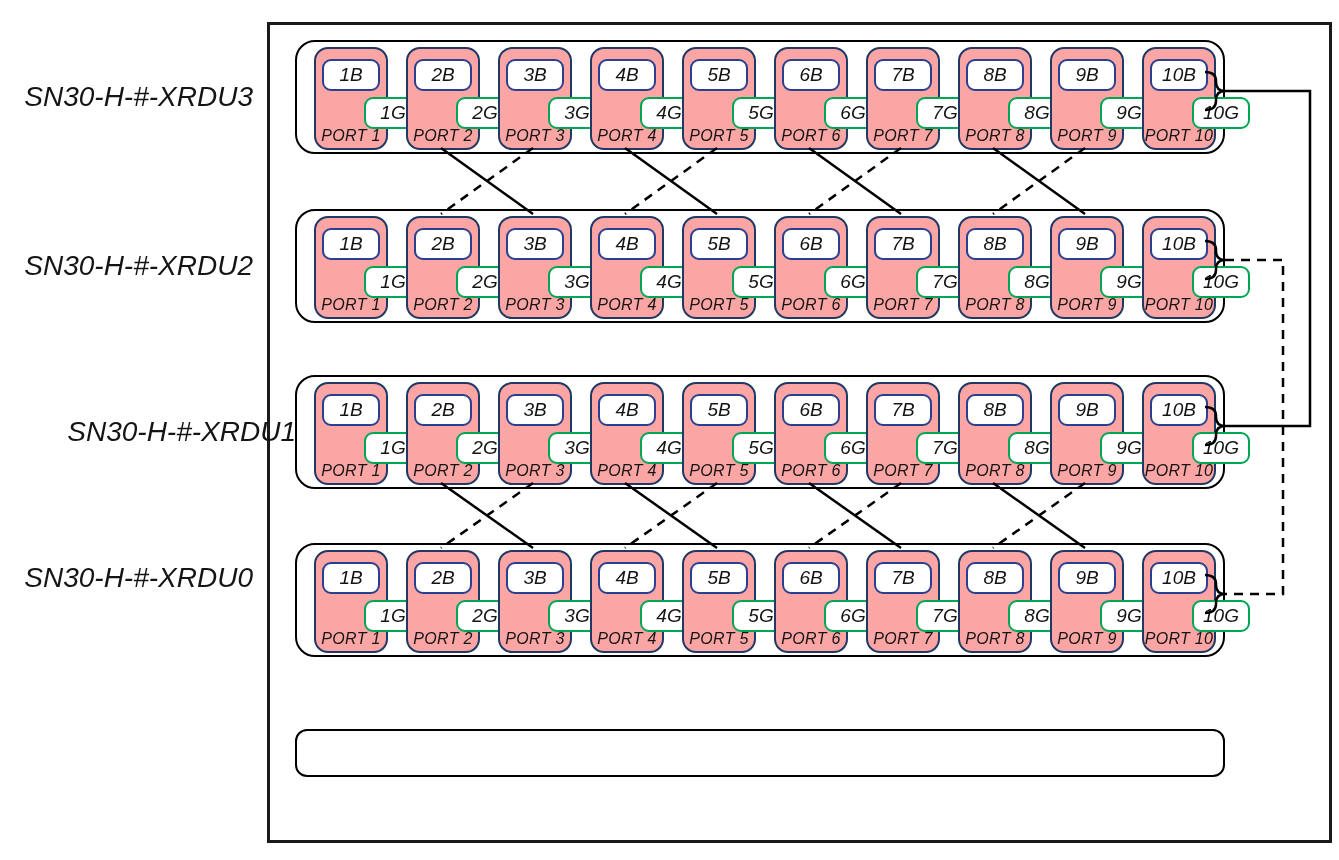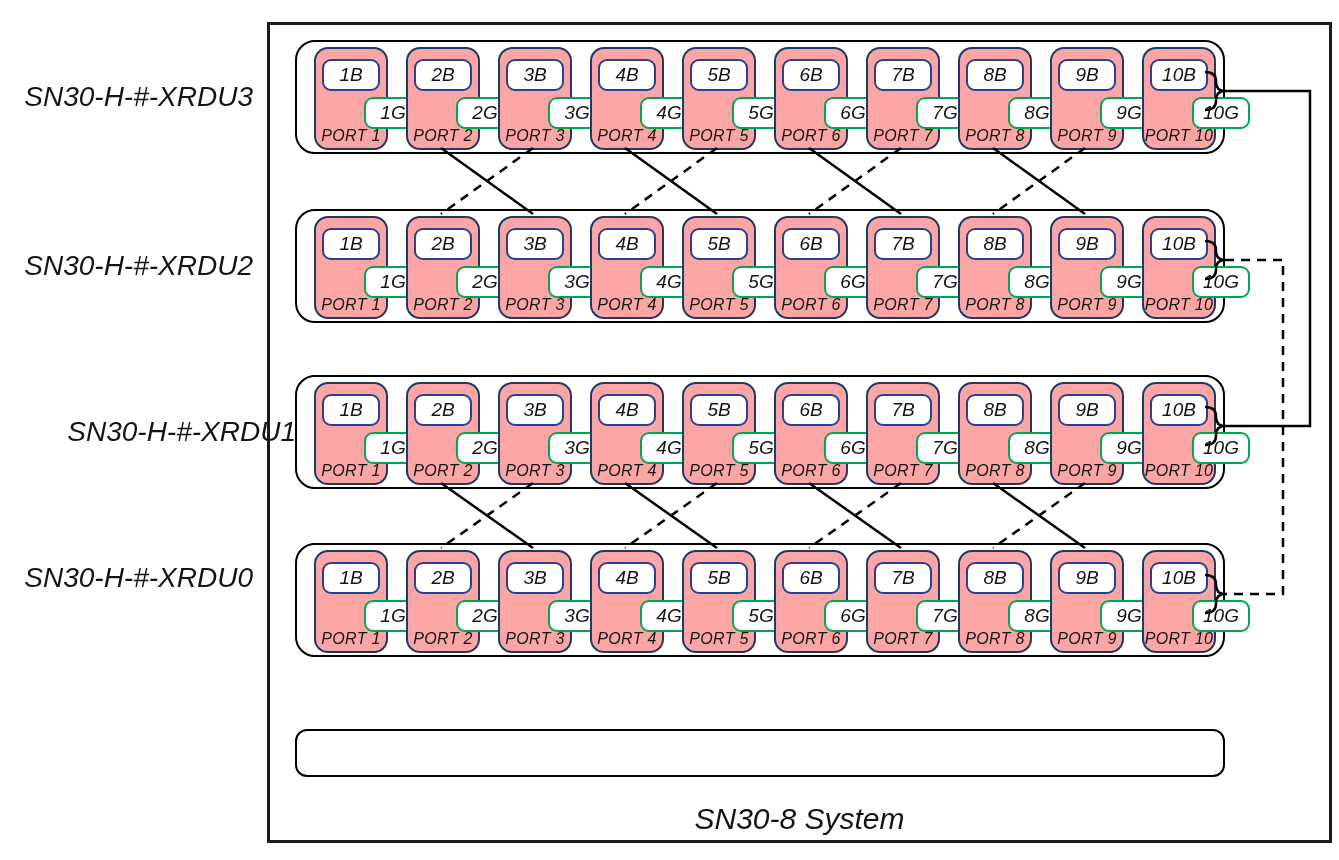--- a/index.html
+++ b/index.html
@@ -239,21 +239,20 @@
     <div class="pname">PORT 9</div>
   </div>
         <div class="port">
     <div class="pbox b">10B</div>
     <div class="pbox g">10G</div>
     <div class="pname">PORT 10</div>
   </div>
       </div>
     </div>
   <div class="hba-box"></div>
-  <div class="title">SN30-8 System</div>
   <svg class="overlay" id="overlay">
       <line x1="441" y1="148" x2="533" y2="214" stroke="#000000" stroke-width="2.5" fill="none"></line>
       <line x1="625" y1="148" x2="717" y2="214" stroke="#000000" stroke-width="2.5" fill="none"></line>
       <line x1="809" y1="148" x2="901" y2="214" stroke="#000000" stroke-width="2.5" fill="none"></line>
       <line x1="993" y1="148" x2="1085" y2="214" stroke="#000000" stroke-width="2.5" fill="none"></line>
       <line x1="533" y1="148" x2="441" y2="214" stroke="#000000" stroke-width="2.5" fill="none" stroke-dasharray="9 7"></line>
       <line x1="717" y1="148" x2="625" y2="214" stroke="#000000" stroke-width="2.5" fill="none" stroke-dasharray="9 7"></line>
       <line x1="901" y1="148" x2="809" y2="214" stroke="#000000" stroke-width="2.5" fill="none" stroke-dasharray="9 7"></line>
       <line x1="1085" y1="148" x2="993" y2="214" stroke="#000000" stroke-width="2.5" fill="none" stroke-dasharray="9 7"></line>
       <line x1="441" y1="483" x2="533" y2="548" stroke="#000000" stroke-width="2.5" fill="none"></line>

